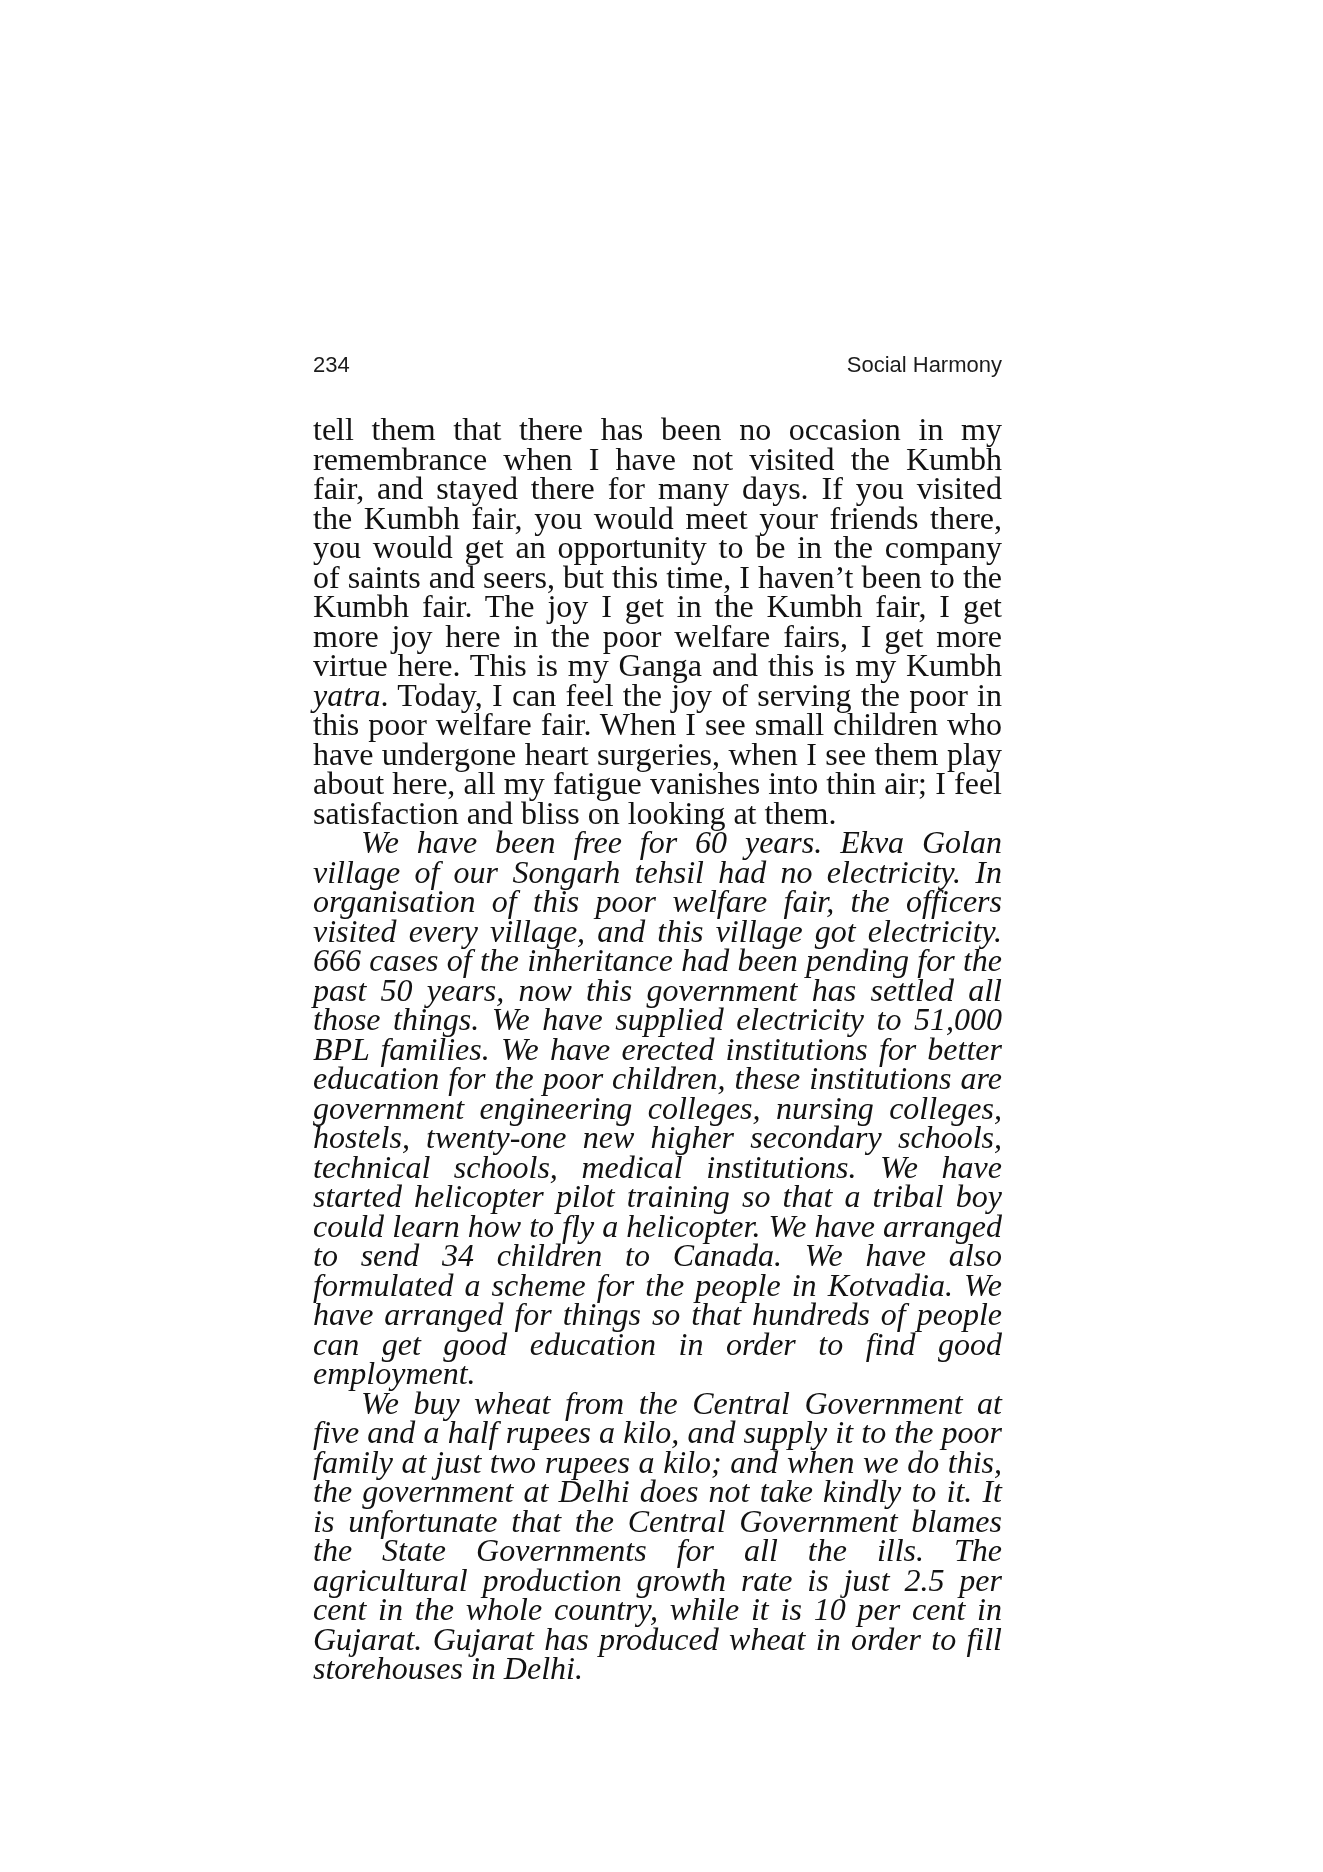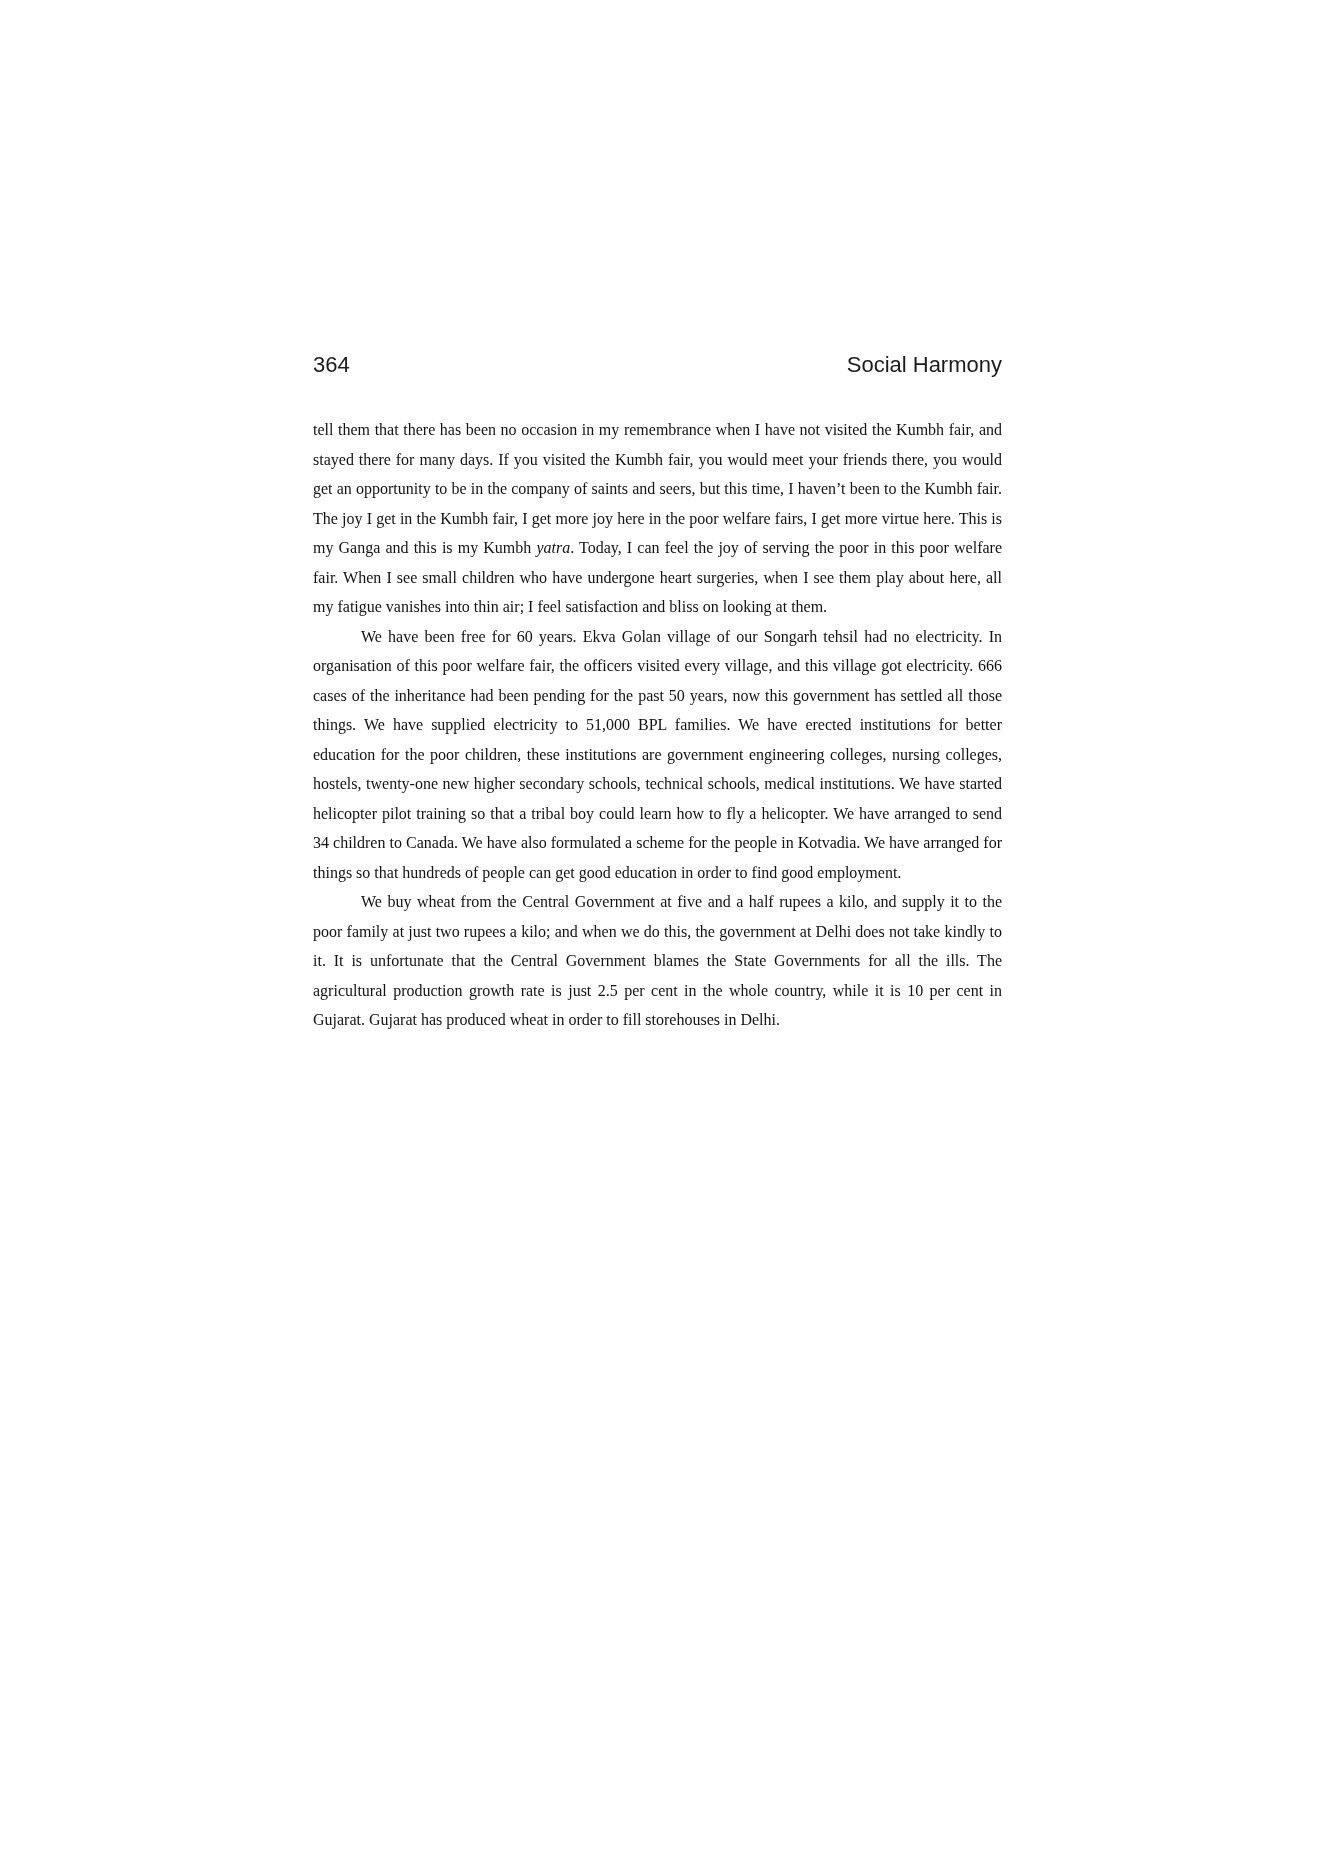--- a/index.html
+++ b/index.html
@@ -34,42 +34,43 @@
     display: block;
     width: 100%;
     text-align: right;
   }
   .page-body {
     position: absolute;
     left: 313px;
     top: 415px;
     width: 689px;
     font-family: "Liberation Serif", serif;
-    font-size: 16px;
+    font-size: 32px;
     line-height: 29.5px;
     color: #121212;
     text-align: justify;
   }
   .page-body p {
     margin: 0;
     padding: 0;
   }
   .page-body p.indent {
     text-indent: 48px;
+    font-style: italic;
   }
   .page-body em {
     font-style: italic;
   }
 </style>
 </head>
 <body>
 
 <div class="page">
   <div class="page-header">
-    <span class="page-number">364</span>
+    <span class="page-number">234</span>
     <span class="running-title">Social Harmony</span>
   </div>
   <div class="page-body">
       <p><span>tell them that there has been no occasion in my remembrance when I have not visited the Kumbh fair, and stayed there for many days. If you visited the Kumbh fair, you would meet your friends there, you would get an opportunity to be in the company of saints and seers, but this time, I haven’t been to the Kumbh fair. The joy I get in the Kumbh fair, I get more joy here in the poor welfare fairs, I get more virtue here. This is my Ganga and this is my Kumbh </span><em>yatra</em><span>. Today, I can feel the joy of serving the poor in this poor welfare fair. When I see small children who have undergone heart surgeries, when I see them play about here, all my fatigue vanishes into thin air; I feel satisfaction and bliss on looking at them.</span></p>
       <p class="indent"><span>We have been free for 60 years. Ekva Golan village of our Songarh tehsil had no electricity. In organisation of this poor welfare fair, the officers visited every village, and this village got electricity. 666 cases of the inheritance had been pending for the past 50 years, now this government has settled all those things. We have supplied electricity to 51,000 BPL families. We have erected institutions for better education for the poor children, these institutions are government engineering colleges, nursing colleges, hostels, twenty-one new higher secondary schools, technical schools, medical institutions. We have started helicopter pilot training so that a tribal boy could learn how to fly a helicopter. We have arranged to send 34 children to Canada. We have also formulated a scheme for the people in Kotvadia. We have arranged for things so that hundreds of people can get good education in order to find good employment.</span></p>
       <p class="indent"><span>We buy wheat from the Central Government at five and a half rupees a kilo, and supply it to the poor family at just two rupees a kilo; and when we do this, the government at Delhi does not take kindly to it. It is unfortunate that the Central Government blames the State Governments for all the ills. The agricultural production growth rate is just 2.5 per cent in the whole country, while it is 10 per cent in Gujarat. Gujarat has produced wheat in order to fill storehouses in Delhi.</span></p>
     </div>
 </div>
 
 </body></html>

